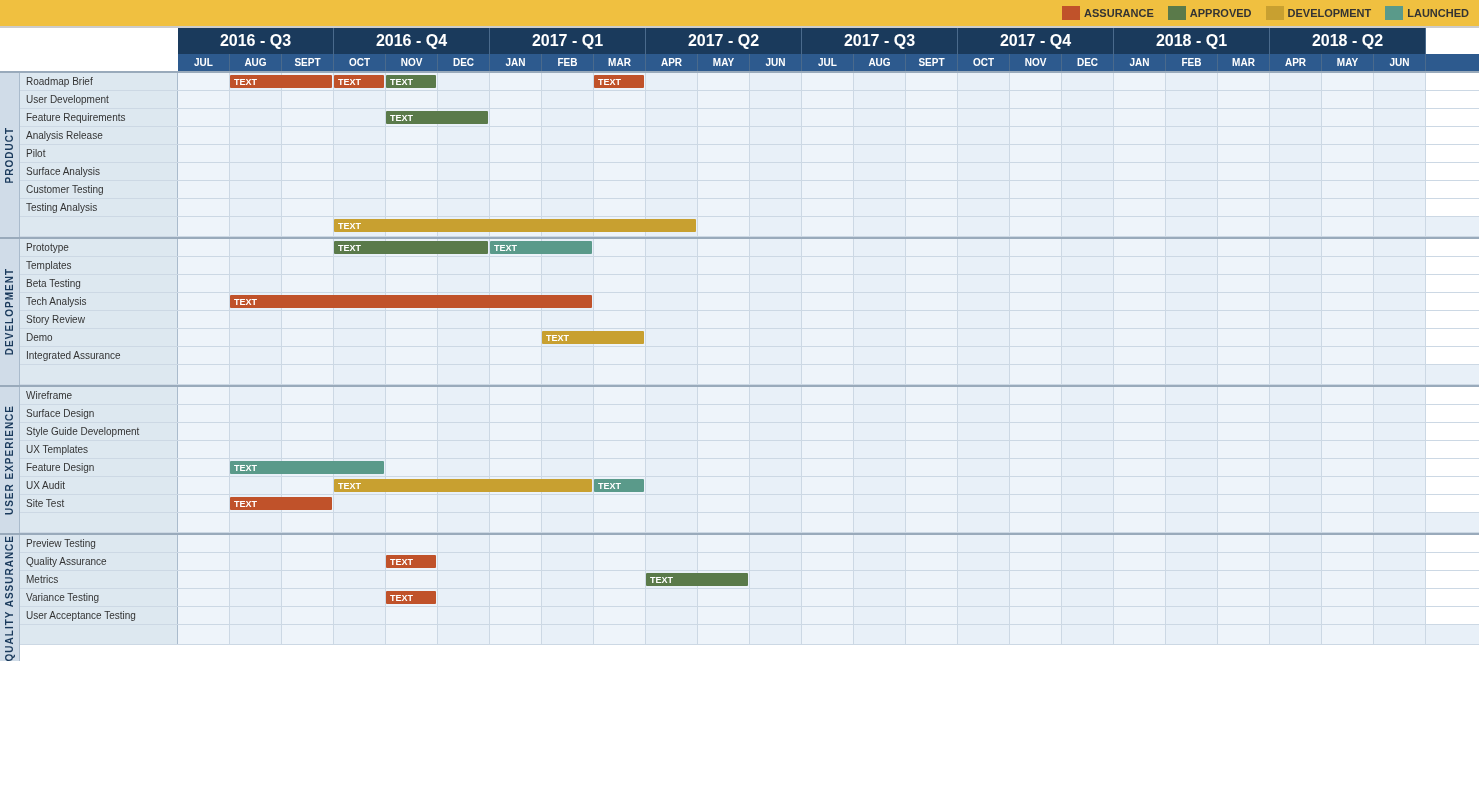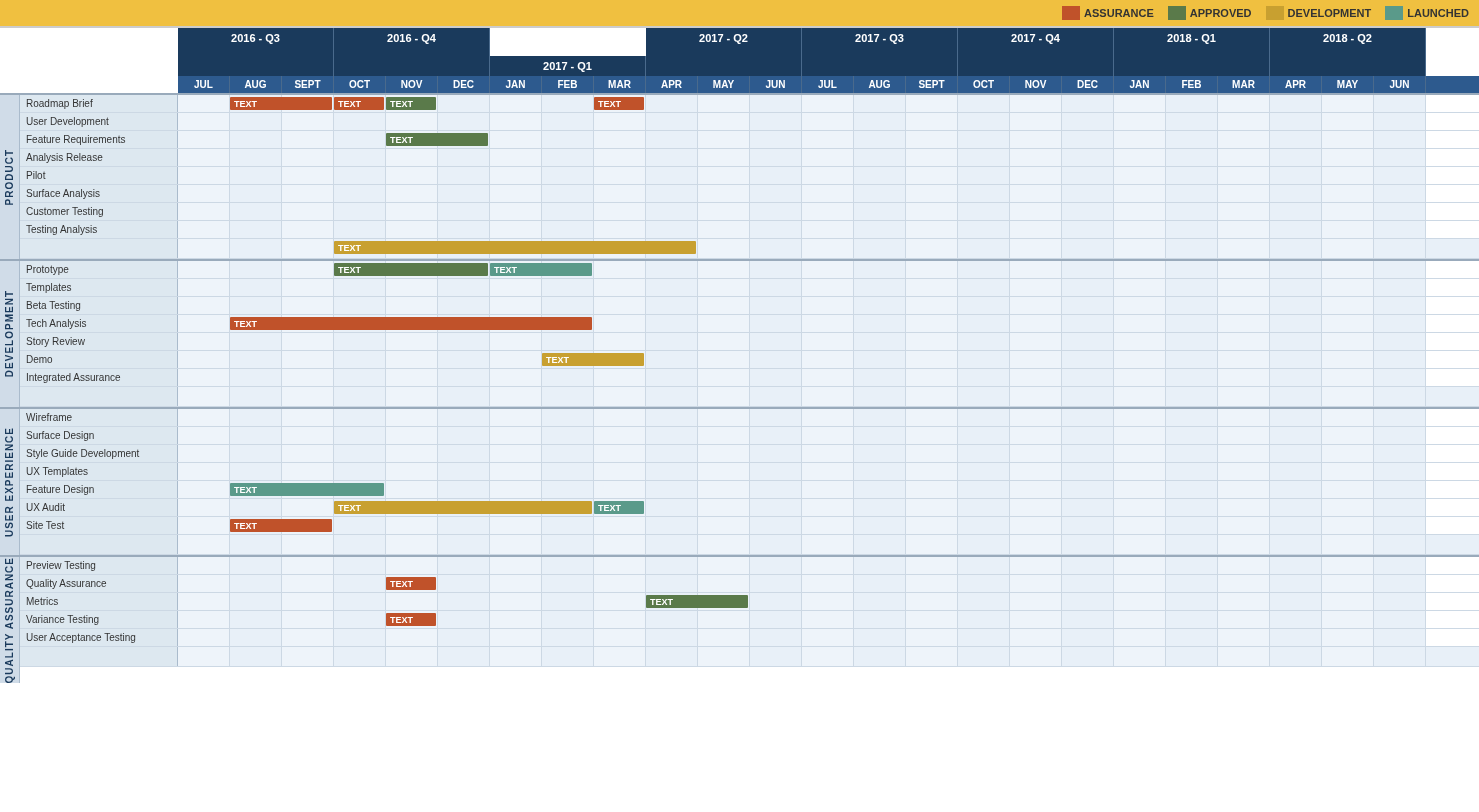--- a/index.html
+++ b/index.html
@@ -45,21 +45,21 @@
     
     .quarter-header-row {
       display: flex;
       margin-left: 178px;
     }
     .quarter-cell {
       background: #1a3a5c;
       color: #fff;
       text-align: center;
       font-weight: bold;
-      font-size: 11px;
+      font-size: 16px;
       border-right: 1px solid #4a6a8c;
       padding: 4px 0;
     }
 
     
     .month-header-row {
       display: flex;
       margin-left: 178px;
       background: #2d5a8e;
     }
@@ -187,21 +187,21 @@
           <span>LAUNCHED</span>
         </div>
       </div>
   </div>
 
   <div class="gantt-wrapper">
 
     <div class="quarter-header-row" id="quarter-row">
         <div class="quarter-cell" style="width: 156px;">2016 - Q3</div>
         <div class="quarter-cell" style="width: 156px;">2016 - Q4</div>
-        <div class="quarter-cell" style="width: 156px; margin-top: 28px;">2017 - Q1</div>
+        <div class="quarter-cell" style="width: 156px;">2017 - Q1</div>
         <div class="quarter-cell" style="width: 156px;">2017 - Q2</div>
         <div class="quarter-cell" style="width: 156px;">2017 - Q3</div>
         <div class="quarter-cell" style="width: 156px;">2017 - Q4</div>
         <div class="quarter-cell" style="width: 156px;">2018 - Q1</div>
         <div class="quarter-cell" style="width: 156px;">2018 - Q2</div>
       </div>
 
     <div class="month-header-row" id="month-row">
         <div class="month-cell" style="width: 52px;">JUL</div>
         <div class="month-cell" style="width: 52px;">AUG</div>

